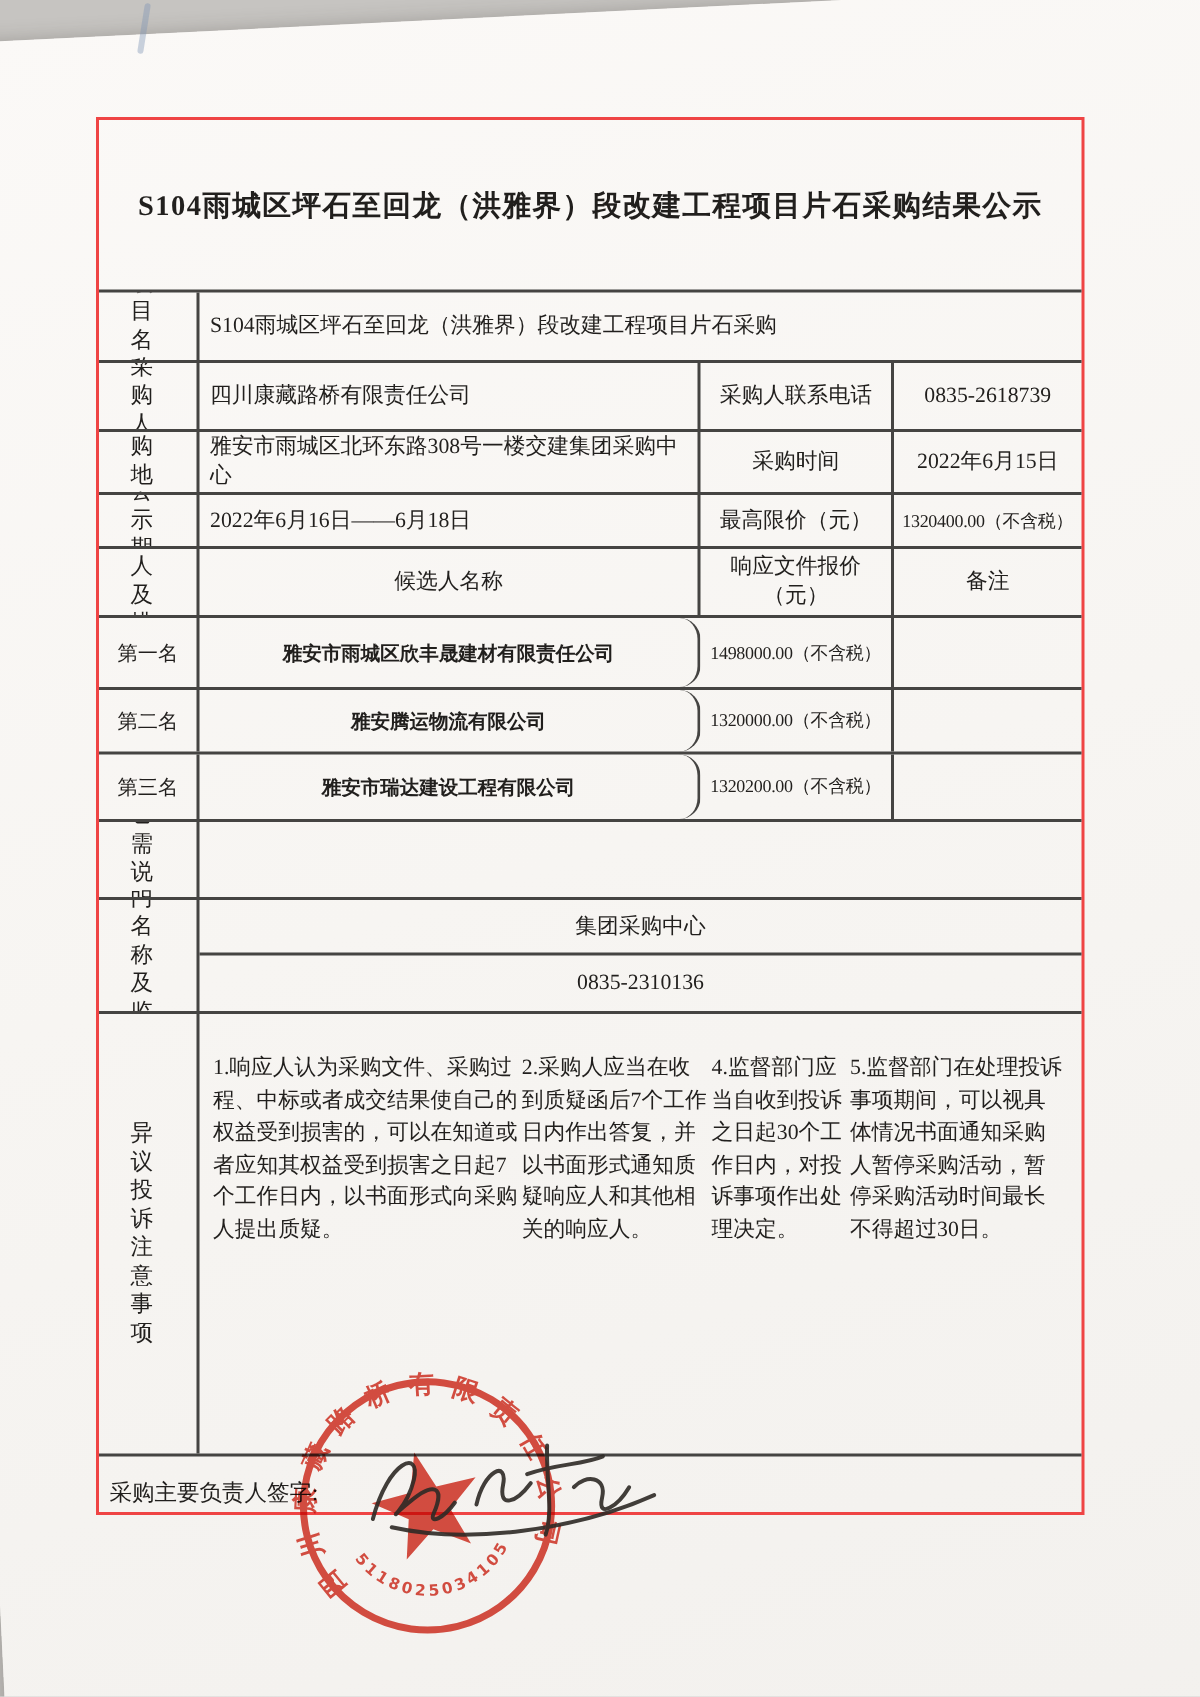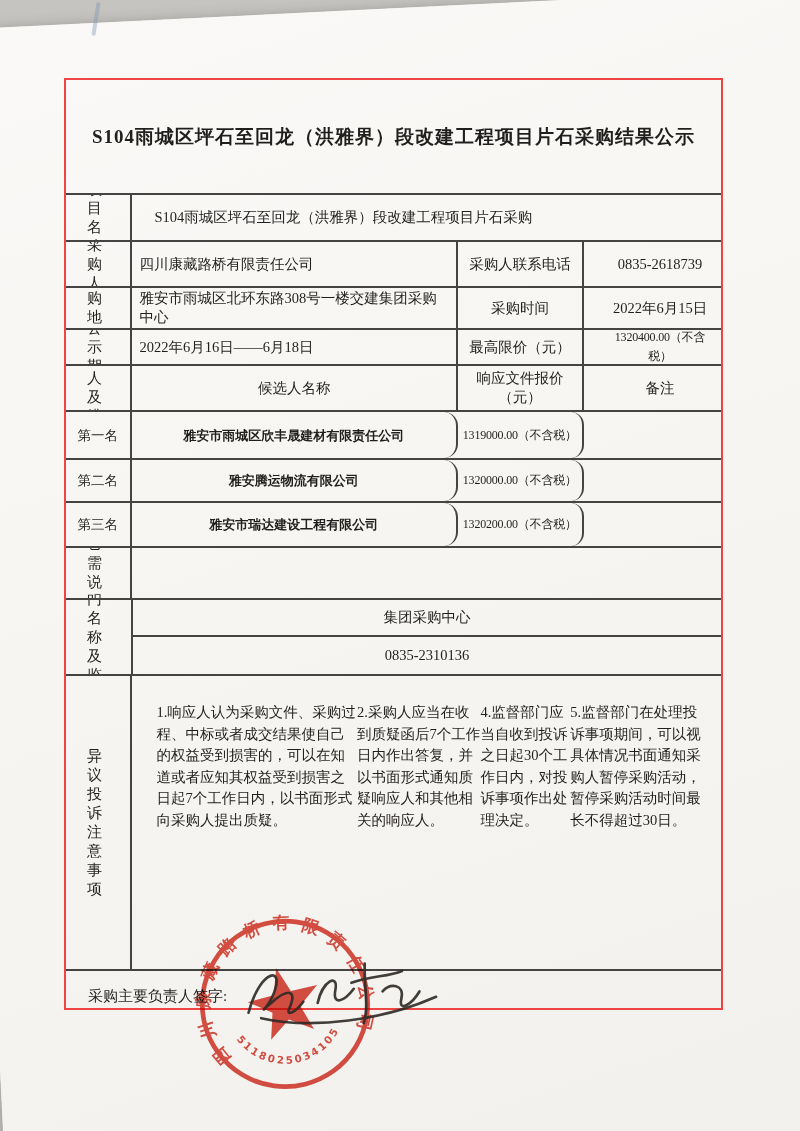--- a/index.html
+++ b/index.html
@@ -24,28 +24,28 @@
     position:absolute;left:64px;top:78px;width:659px;height:932px;
     border:2px solid #ef4444;box-sizing:border-box;background:transparent;
   }
   .row{display:flex;box-sizing:border-box;border-bottom:2px solid #454442;}
   .row:last-child{border-bottom:none;}
   .cell{
     box-sizing:border-box;border-right:2px solid #454442;
     display:flex;align-items:center;justify-content:center;
     font-size:14.5px;line-height:19px;overflow:hidden;
   }
-  .cell:last-child{border-right:none;margin-left:15px;}
+  .cell:last-child{border-right:none;}
   .c1{width:67px;}.c2{width:334px;}.c3{width:129px;}.c4{width:125px;}
   .c2to4{width:588px;}.cfull{width:655px;}
   .lbl{justify-content:flex-end;padding:0 21px;font-size:15px;}
   .lbl .lbl-in{width:57px;word-break:break-all;}
   .left{justify-content:flex-start;padding:0 7px;text-align:left;}
   .center{text-align:center;padding:12px 4px;}
-  .smallnum{font-size:12px;letter-spacing:-.2px;border-radius:13px;}
+  .smallnum{font-size:12px;letter-spacing:-.2px;}
   .pricehead{width:92px;word-break:break-all;text-align:center;}
   .title-row{height:115px;align-items:center;justify-content:center;display:flex;}
   .title-text{
     font-size:19px;font-weight:bold;letter-spacing:1px;text-align:center;
     padding:0 14px;
   }
   .rt1{height:47px;}.rt2{height:46px;}.rt3{height:42px;}.rt4{height:36px;}
   .rt5{height:46px;}.rt6{height:48px;}.rt7{height:43px;}.rt8{height:45px;}
   .rt9{height:52px;}.rt10{height:76px;}.rt11{height:295px;}.rt12{height:50px;}
   .cand-name{font-size:13px;font-weight:bold;border-radius:14px;}
@@ -119,21 +119,21 @@
     <div class="cell c2 center">候选人名称</div>
     <div class="cell c3 center">
         <span class="pricehead">响应文件报价（元）</span>
       </div>
     <div class="cell c4 center">备注</div>
   </div>
 
   <div class="row rt6">
     <div class="cell c1 center rank">第一名</div>
     <div class="cell c2 center cand-name">雅安市雨城区欣丰晟建材有限责任公司</div>
-    <div class="cell c3 center smallnum">1319000.00（不含税）</div>
+    <div class="cell c3 center smallnum">1498000.00（不含税）</div>
     <div class="cell c4 center"></div>
   </div>
 
   <div class="row rt7">
     <div class="cell c1 center rank">第二名</div>
     <div class="cell c2 center cand-name">雅安腾运物流有限公司</div>
     <div class="cell c3 center smallnum">1320000.00（不含税）</div>
     <div class="cell c4 center"></div>
   </div>
 

